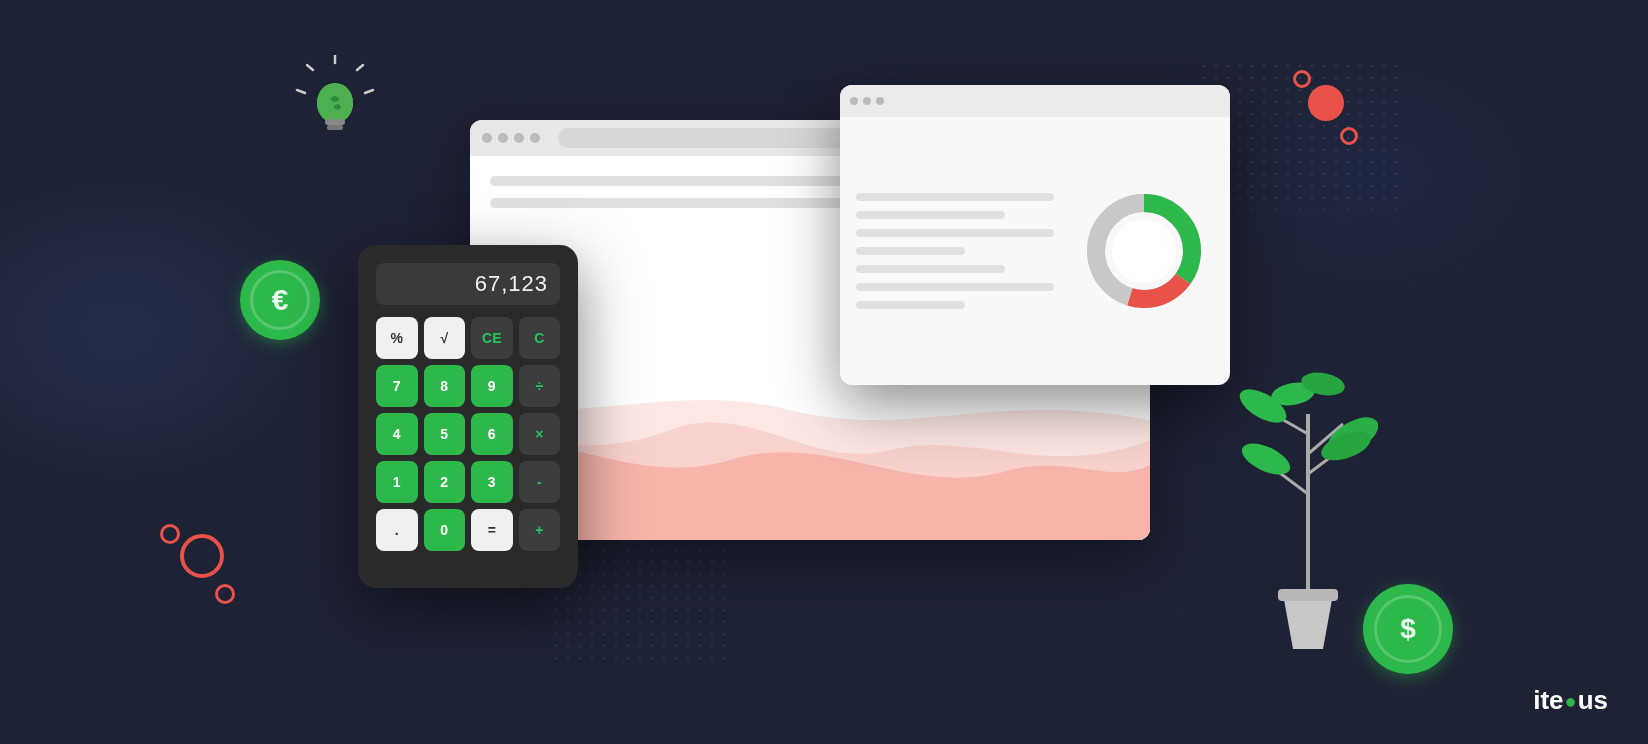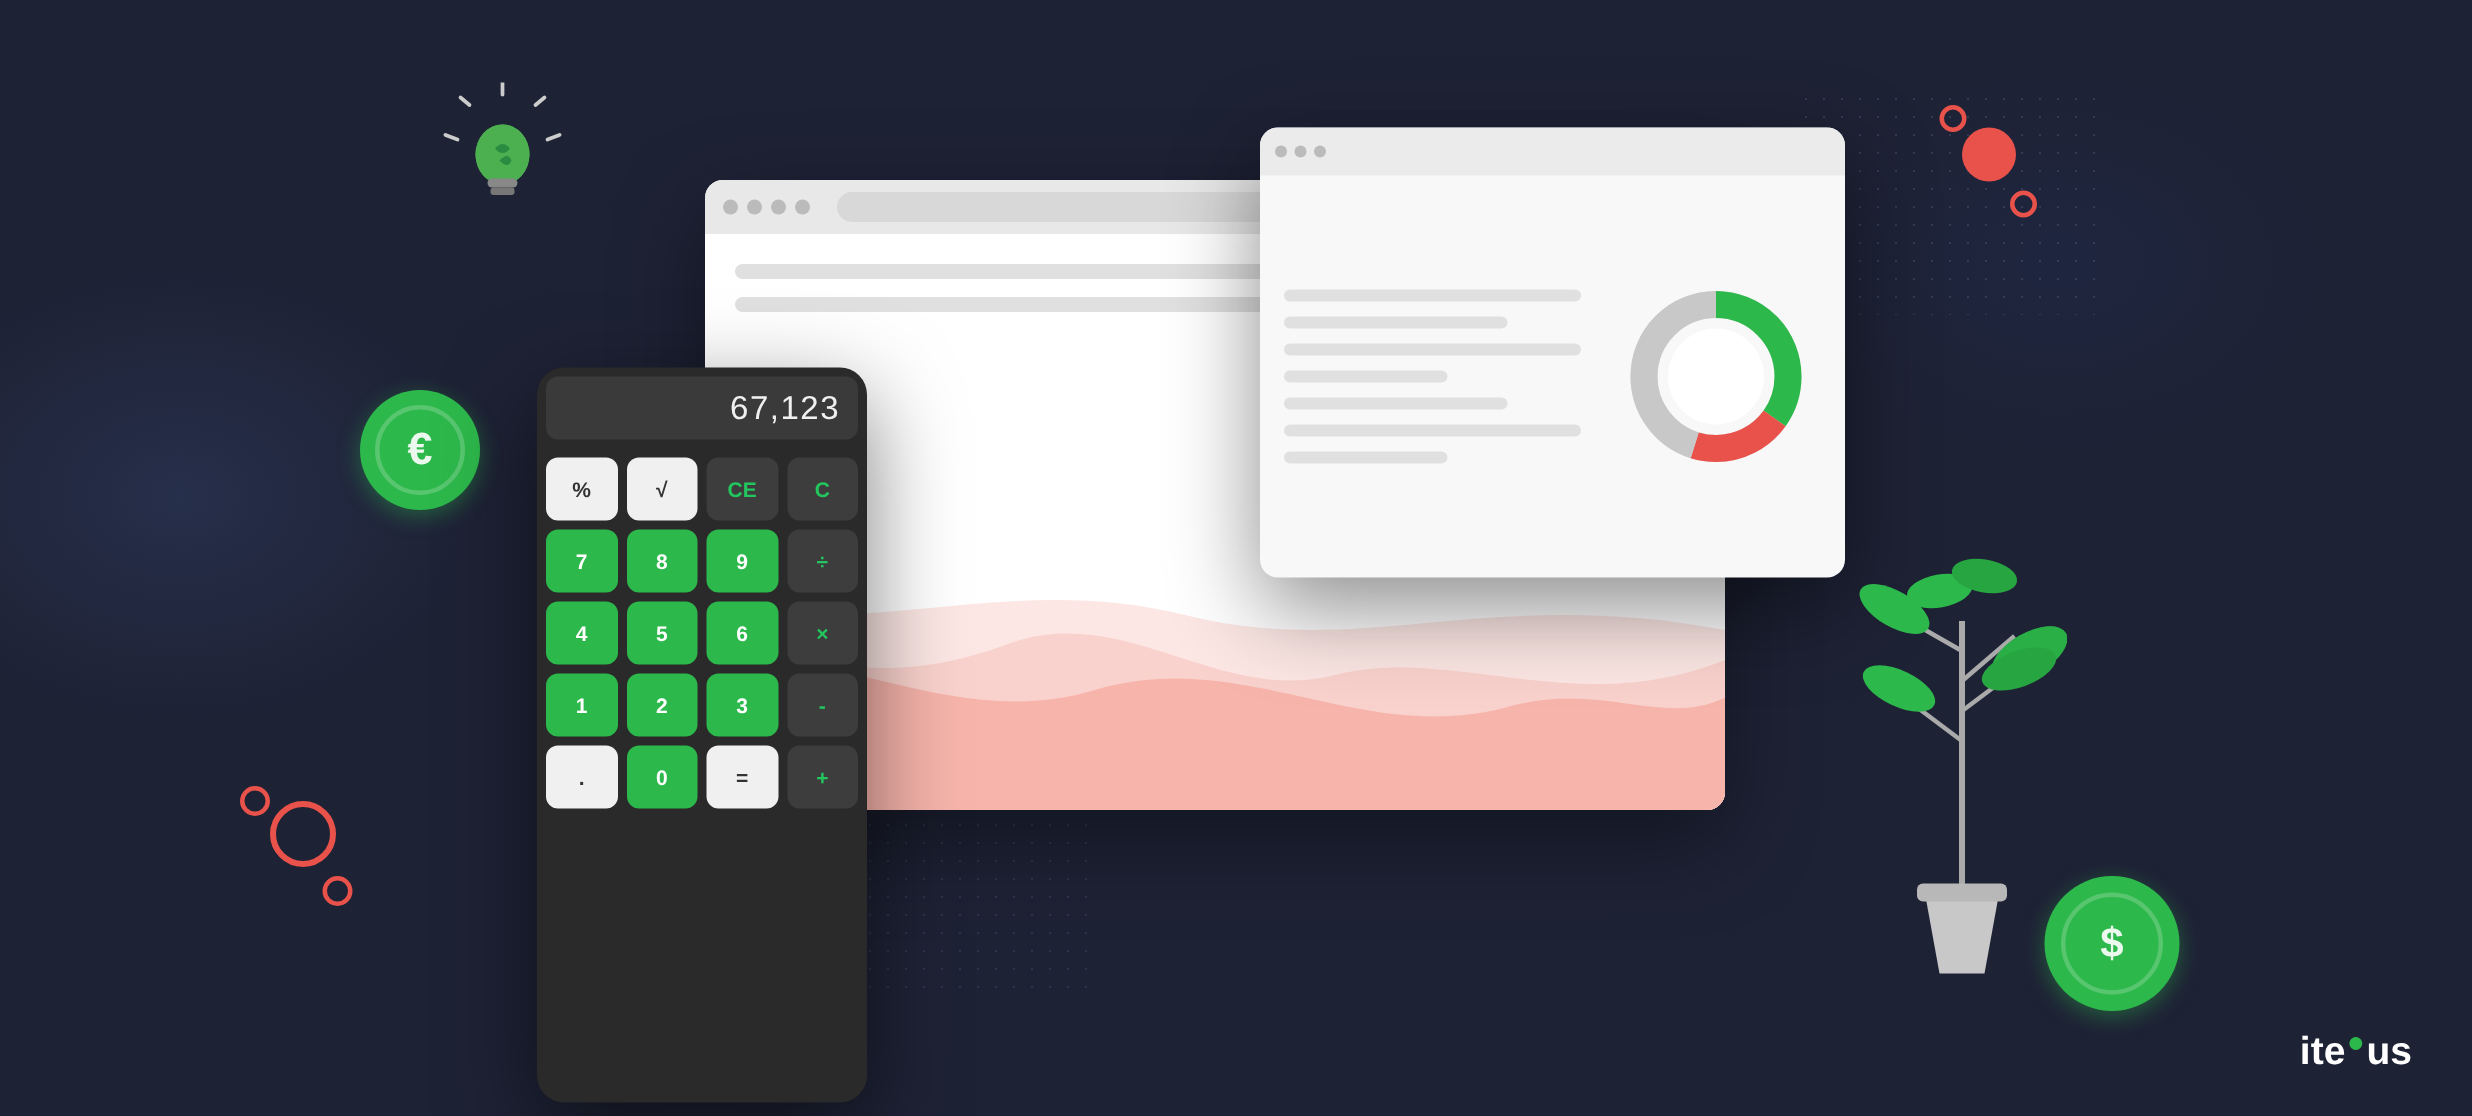--- a/index.html
+++ b/index.html
@@ -129,24 +129,24 @@
       border: 3px solid #e8524a;
       position: absolute;
     }
 
     
     .calculator {
       position: absolute;
       left: 358px;
       top: 245px;
       width: 220px;
-      height: 490px;
+      height: 343px;
       background: #2a2a2a;
       border-radius: 18px;
-      padding: 6px;
+      padding: 18px;
       box-shadow: 0 20px 60px rgba(0,0,0,0.5);
       z-index: 10;
     }
     .calc-display {
       background: #3a3a3a;
       border-radius: 8px;
       padding: 8px 12px;
       text-align: right;
       font-size: 22px;
       color: #f0f0f0;
@@ -335,21 +335,21 @@
 
     
     .logo {
       position: absolute;
       right: 40px;
       bottom: 28px;
       font-size: 26px;
       font-weight: 700;
       color: #ffffff;
       display: flex;
-      align-items: flex-start;
+      align-items: center;
       gap: 0;
       z-index: 30;
     }
 
   </style>
 </head>
 <body>
 
 <div class="bg-blob-left"></div>
 <div class="bg-blob-right"></div>

